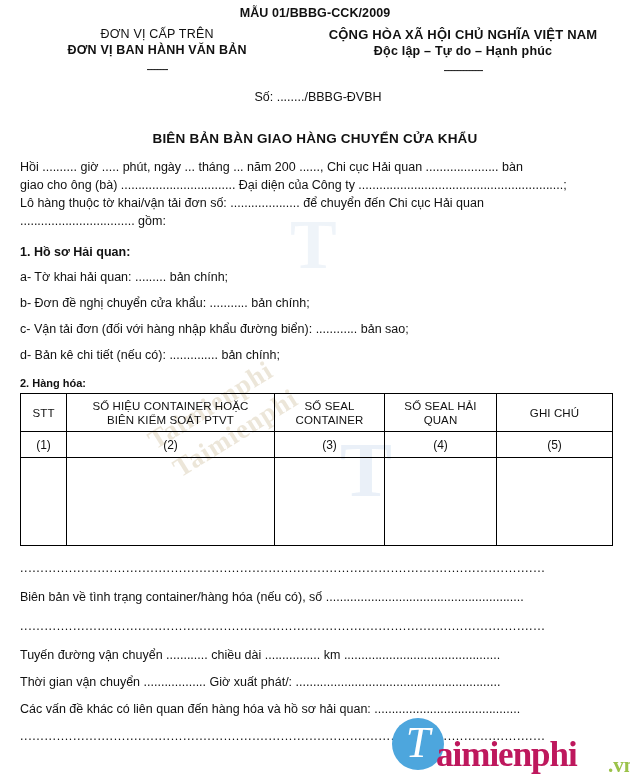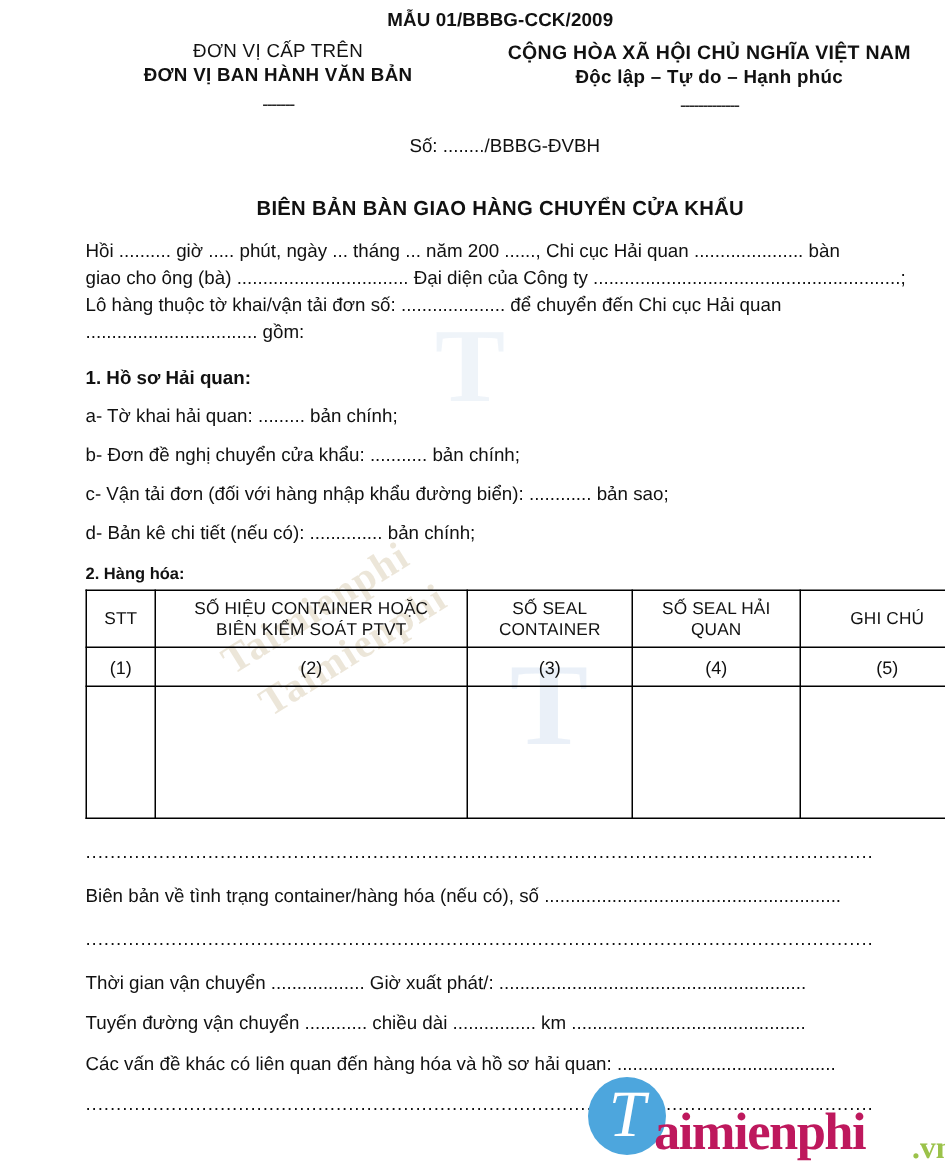--- a/index.html
+++ b/index.html
@@ -59,21 +59,21 @@
     color: #eef3f9;
     opacity: .9;
   }
   .wm-bg.four {
     left: 340px; top: 425px;
     font-size: 78px;
     color: #e9f0f8;
     opacity: .95;
   }
 
-  .content { position: relative; z-index: 2; padding-left: 37px; }
+  .content { position: relative; z-index: 2; }
 
   
   .form-code {
     text-align: center;
     font-weight: 700;
     font-size: 12.5px;
     letter-spacing: .1px;
     padding-top: 6px;
   }
   .hdr {
@@ -320,22 +320,22 @@
             <td class="blank"></td>
             <td class="blank"></td>
           </tr>
         </tbody>
       </table>
 
       <div class="fields">
         <div class="frow cont dots">.................................................................................................................................</div>
         <div class="frow cont">Biên bản về tình trạng container/hàng hóa (nếu có), số .........................................................</div>
         <div class="frow cont dots">.................................................................................................................................</div>
+        <div class="frow">Tuyến đường vận chuyển ............ chiều dài ................ km .............................................</div>
         <div class="frow">Thời gian vận chuyển .................. Giờ xuất phát/: ...........................................................</div>
-        <div class="frow">Tuyến đường vận chuyển ............ chiều dài ................ km .............................................</div>
         <div class="frow">Các vấn đề khác có liên quan đến hàng hóa và hồ sơ hải quan: ..........................................</div>
         <div class="frow dots">.................................................................................................................................</div>
       </div>
 
     </div>
   </div>
 
   <div class="wm-fg">
     <div class="wm-logo">T</div>
     <div class="wm-text">aimienphi</div>

